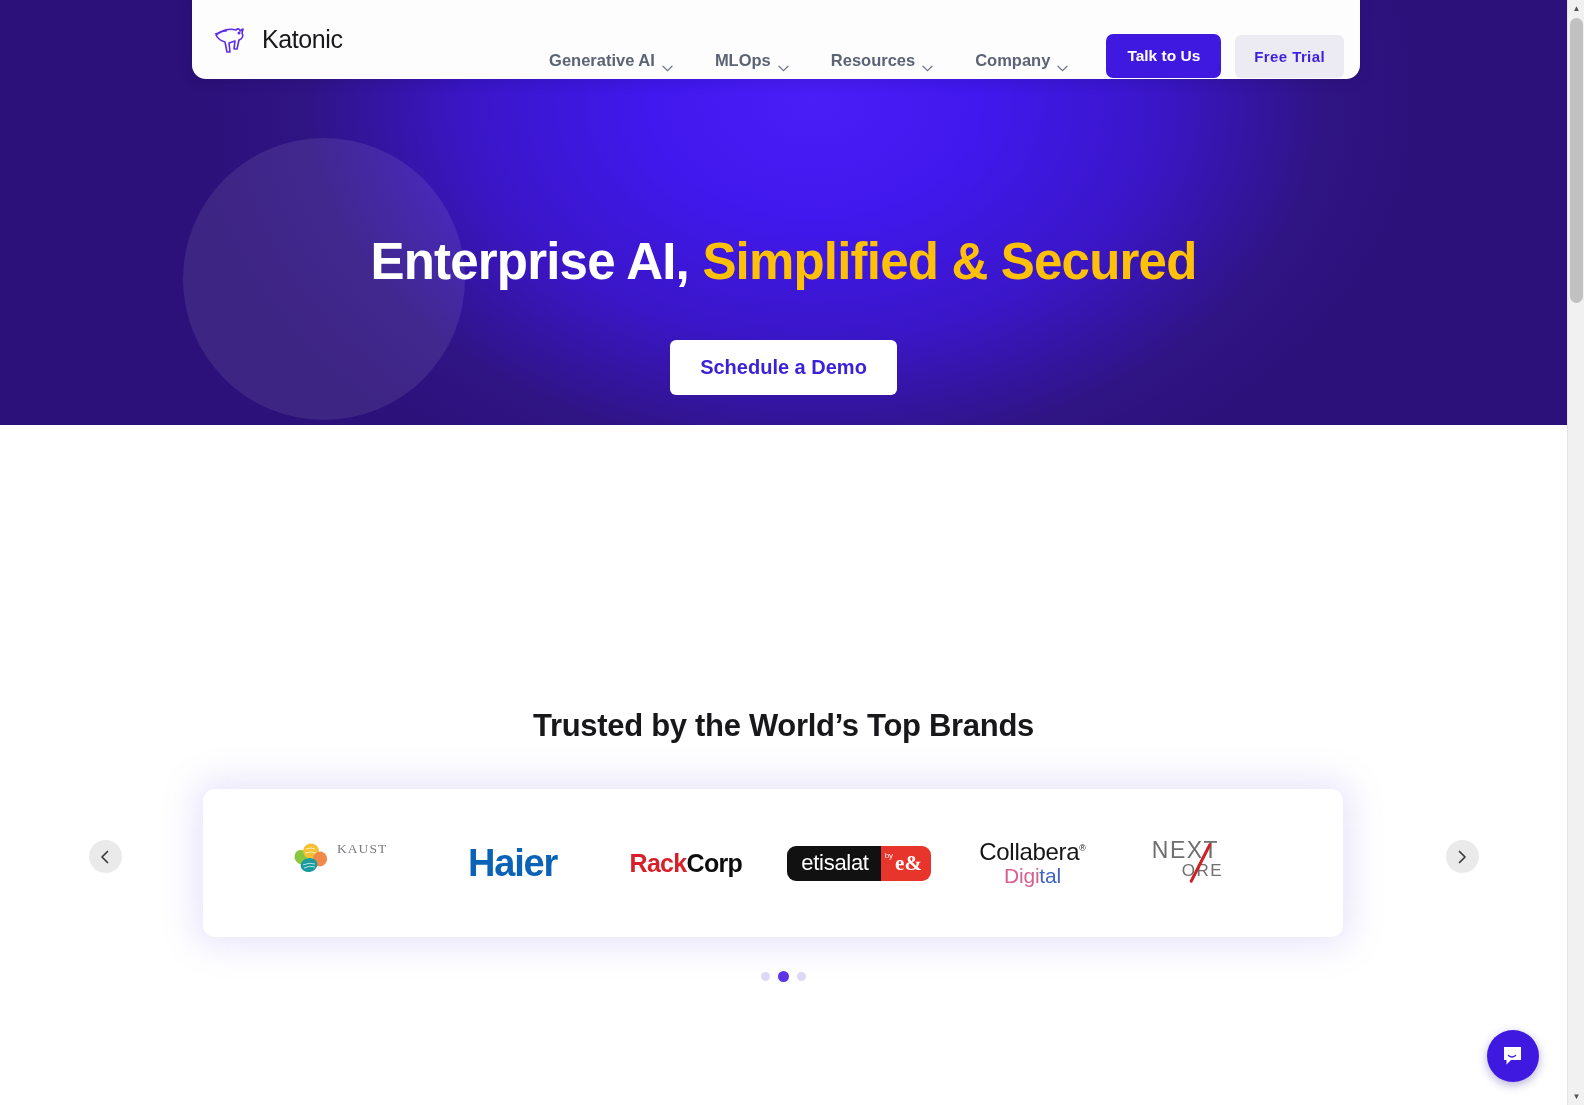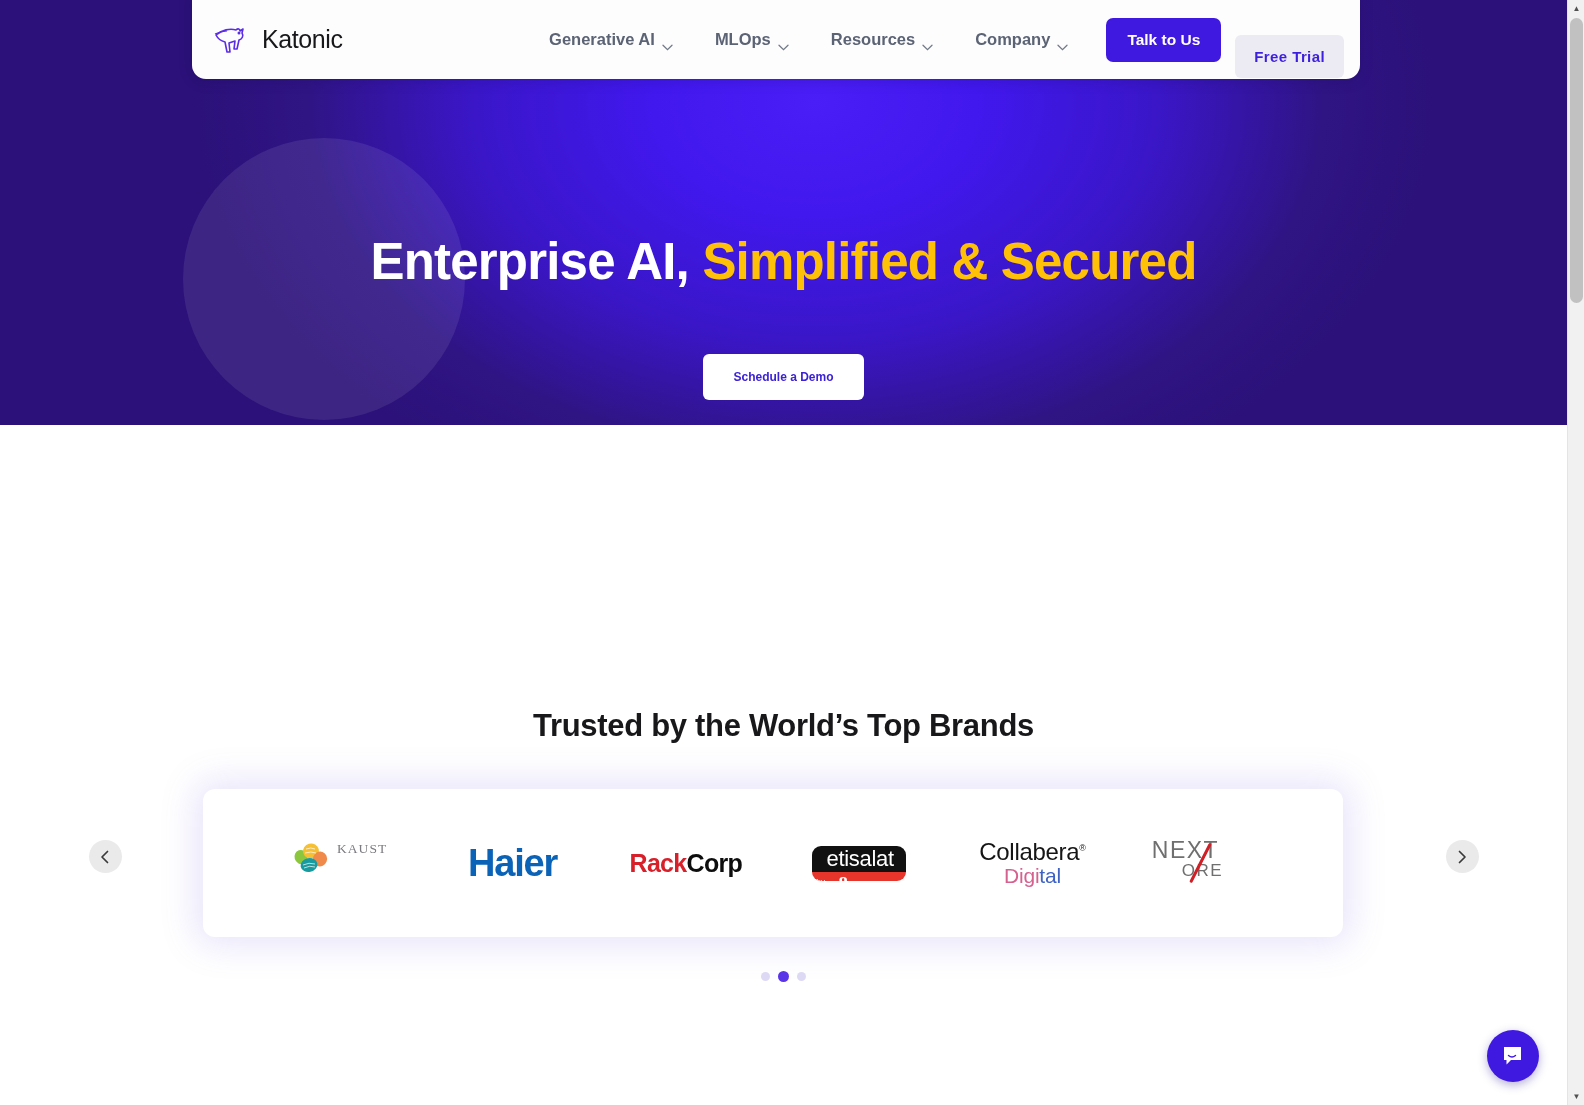--- a/index.html
+++ b/index.html
@@ -78,21 +78,21 @@
     display: flex; align-items: center; gap: 4px;
     height: 40px;
   }
   .logo-mark { width: 46px; height: 30px; display: block; }
   .logo-word {
     font-size: 25px; font-weight: 500; color: #18181b;
     letter-spacing: -0.4px;
   }
   nav.main-nav {
     margin-left: auto;
-    display: flex; align-items: center; gap: 0px;
+    display: flex; align-items: flex-end; gap: 0px;
   }
   .nav-item {
     display: flex; align-items: center; gap: 7px;
     padding: 8px 12px;
     font-size: 16.5px; font-weight: 600;
     color: #5b6374;
     cursor: pointer; white-space: nowrap;
   }
   .nav-item + .nav-item { margin-left: 18px; }
   .chev { width: 11px; height: 7px; display: block; opacity: 0.85; }
@@ -134,24 +134,24 @@
   #hero-title .accent { color: #ffc107; }
   #hero-sub {
     margin: 20px auto 0;
     width: 800px;
     font-size: 19.5px; font-weight: 400;
     line-height: 1.62;
     color: #eceaf8;
   }
   #hero-cta {
     display: inline-block;
-    margin-top: 62px;
+    margin-top: 48px;
     background: #ffffff;
     color: #3b22d6;
-    font-size: 12px; font-weight: 700;
+    font-size: 20px; font-weight: 700;
     padding: 16px 30px;
     border-radius: 6px;
     border: none; cursor: pointer;
   }
 
   
   #brands {
     position: absolute; left: 0; top: 640px;
     width: 1567px; height: 465px;
     background: #ffffff;
@@ -211,21 +211,21 @@
   }
   .haier-word {
     font-size: 38px; font-weight: 700; color: #0b63b8;
     letter-spacing: -1.2px;
   }
   .rack-word { font-size: 25px; font-weight: 700; letter-spacing: -0.7px; }
   .rack-word .r1 { color: #d8202a; }
   .rack-word .r2 { color: #0d0d0d; }
   .etisalat-pill {
     display: flex; align-items: stretch;
-    border-radius: 9px; overflow: hidden; height: 35px; flex-direction: column;
+    border-radius: 9px; overflow: hidden; height: 35px;
   }
   .etisalat-black {
     background: #111111; color: #ffffff;
     font-size: 22px; font-weight: 500;
     padding: 0 12px 0 14px;
     display: flex; align-items: center;
     letter-spacing: -0.3px;
   }
   .etisalat-red {
     background: #e8352c; color: #ffffff;

